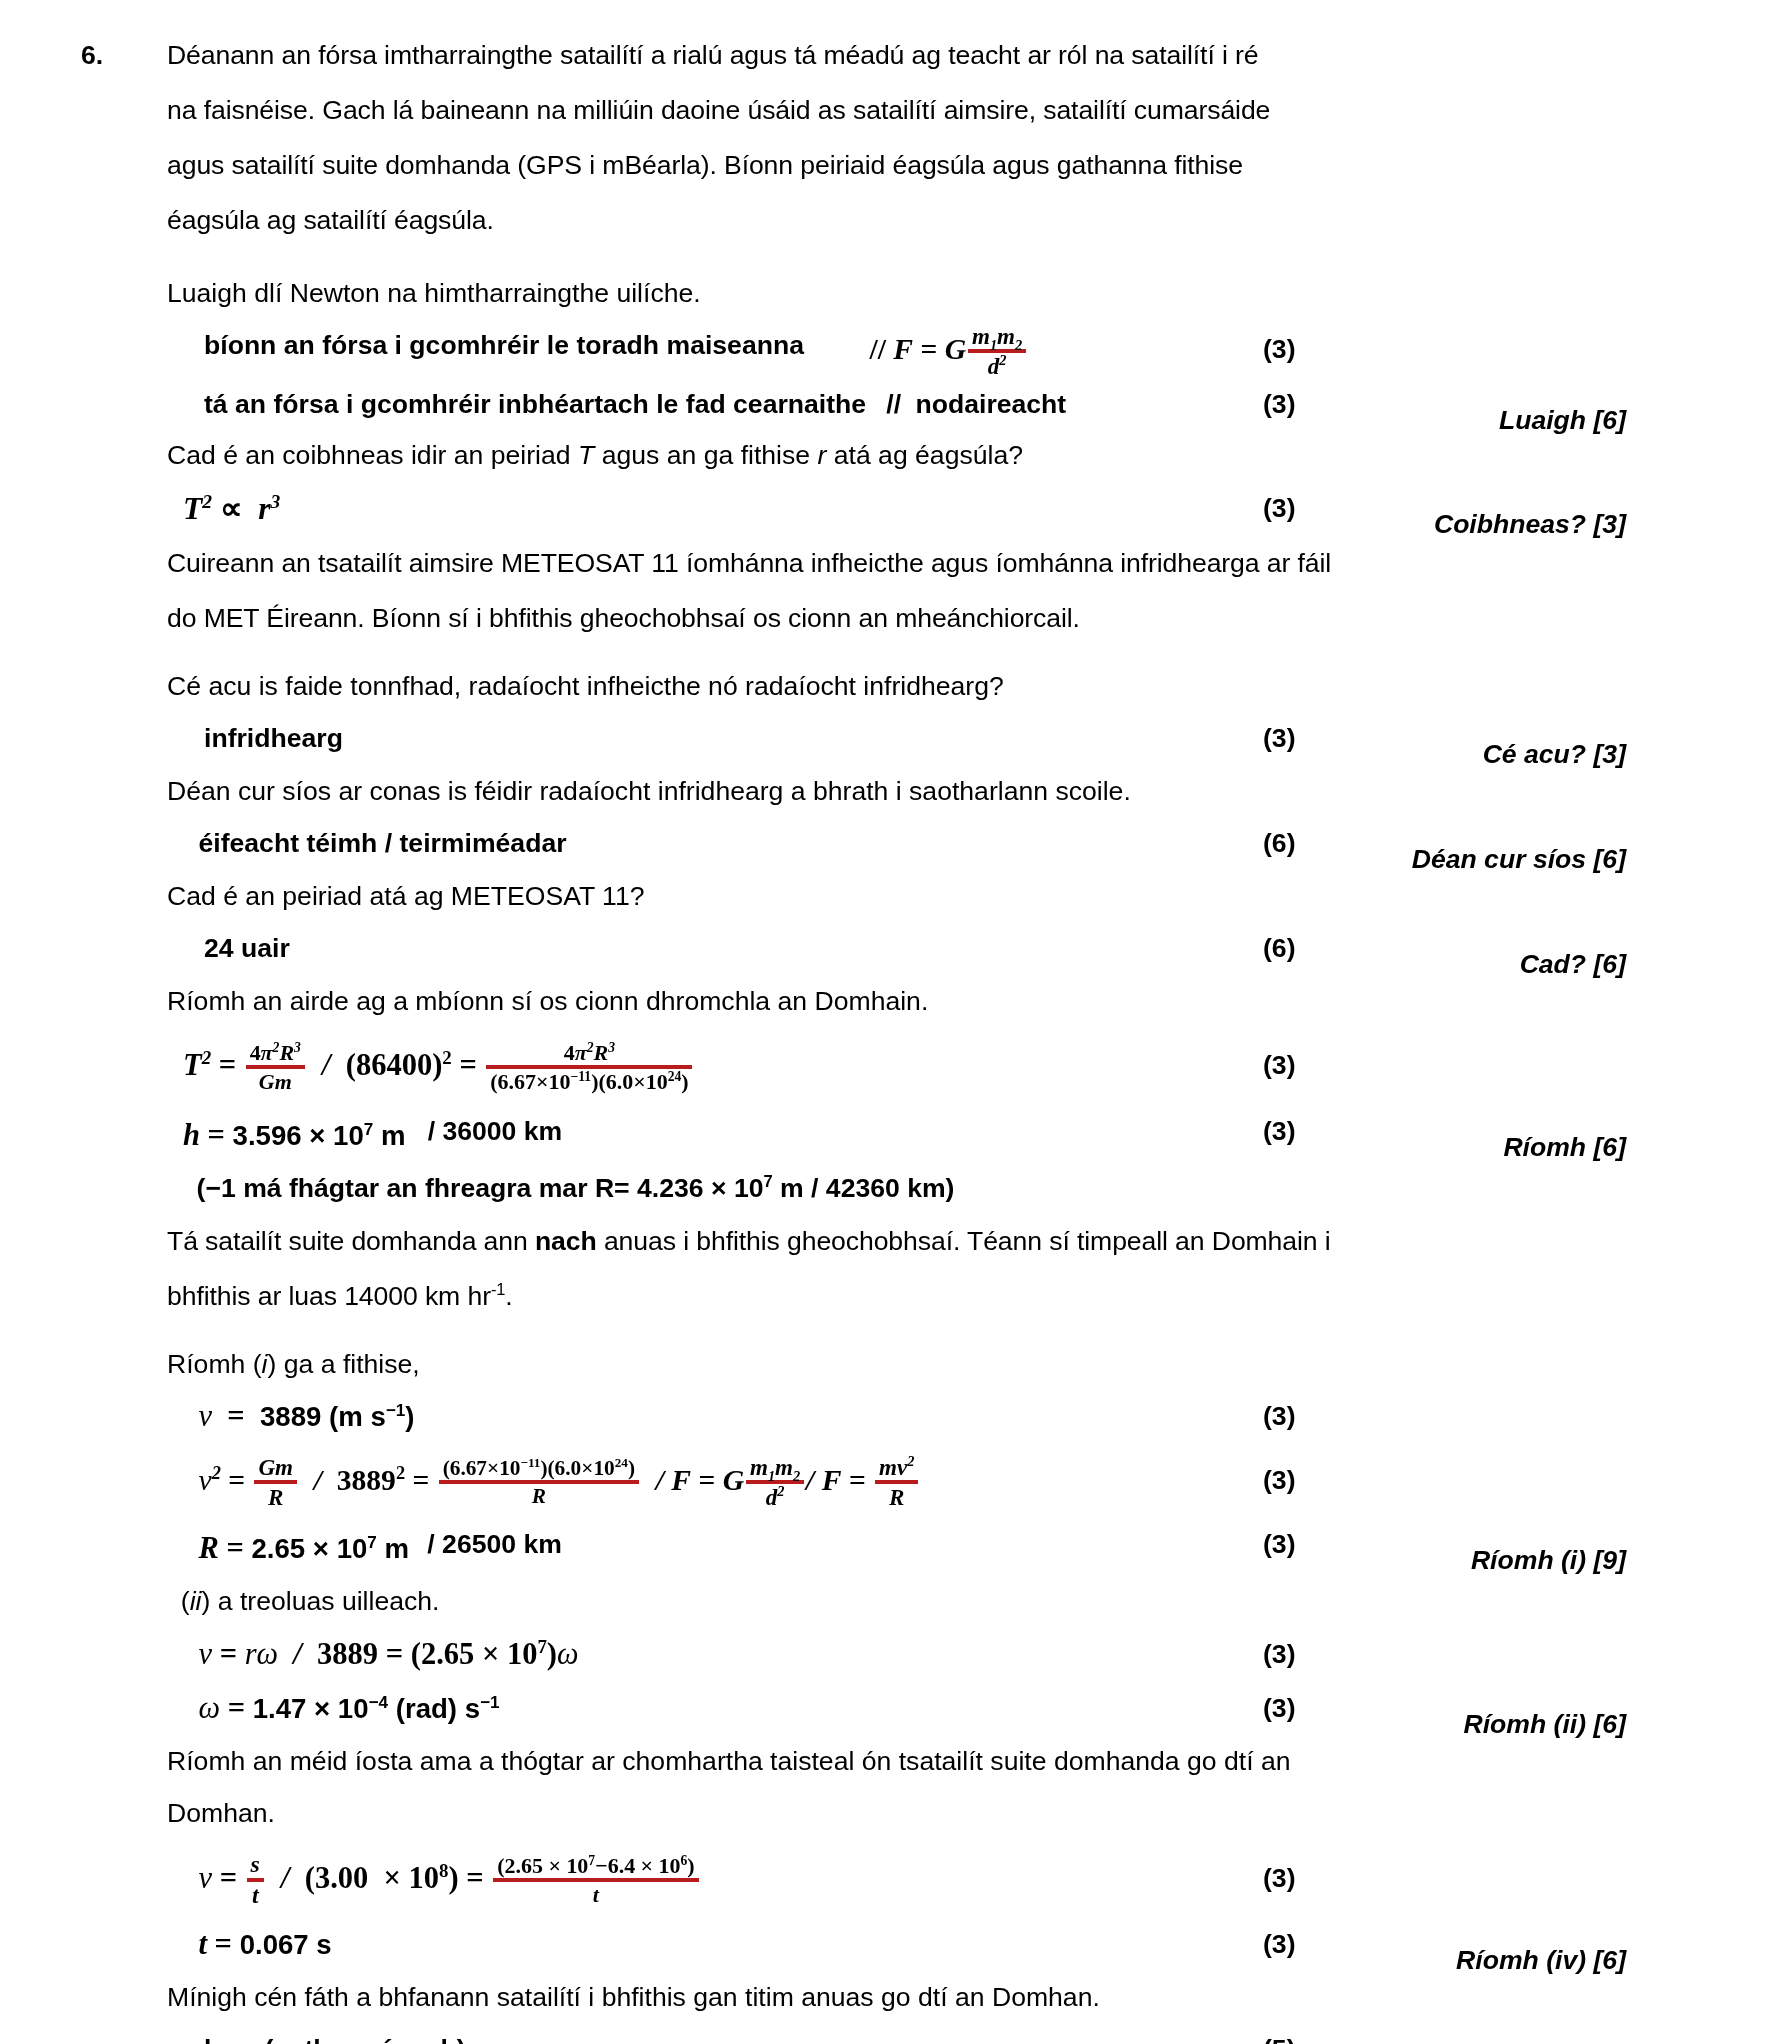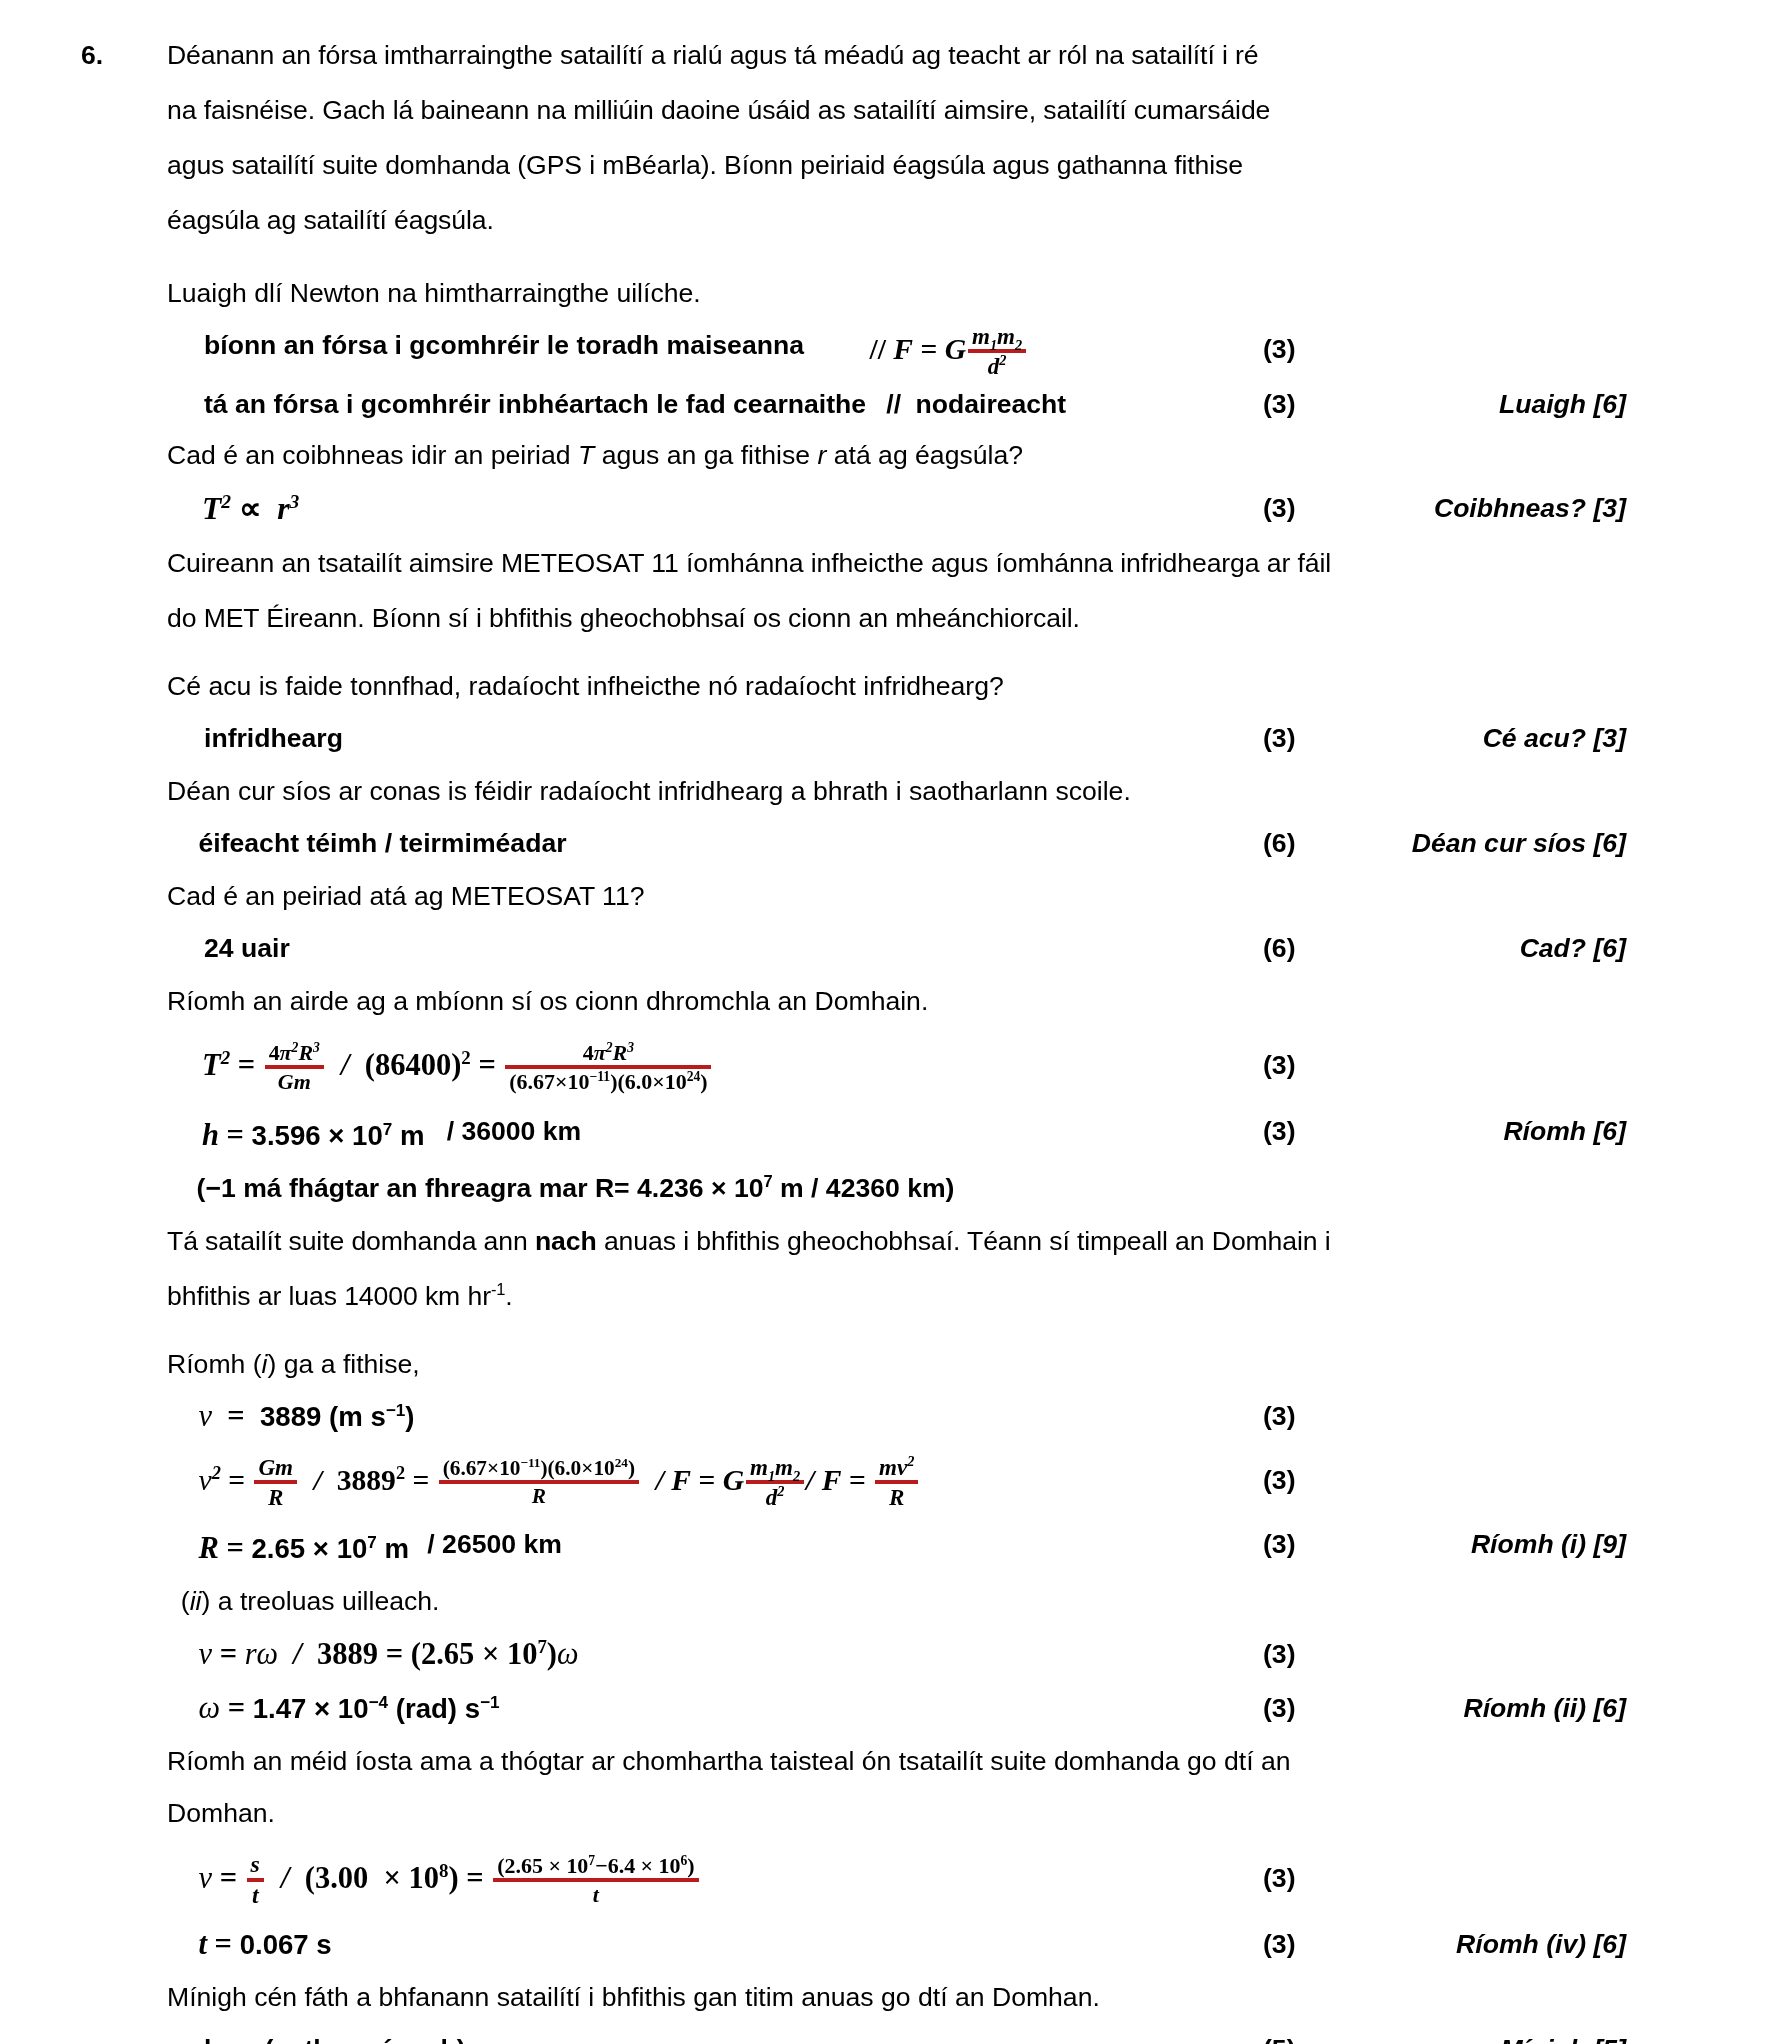--- a/index.html
+++ b/index.html
@@ -58,33 +58,33 @@
     box-sizing: border-box;
     min-height: 49px;
   }
   .ans {
     font-weight: bold;
     font-size: 26.6px;
     line-height: 49px;
     display: inline-block;
   }
   .indent1 { margin-left: 37px; }
-  .indent2 { margin-left: 35px; }
+  .indent2 { margin-left: 16px; }
   .marks {
     position: absolute;
     left: 1263px;
     top: 0;
     font-weight: bold;
     font-size: 26.6px;
     line-height: 49px;
   }
   .rlabel {
     position: absolute;
     right: 165px;
-    top: 0;
+    top: 16px;
     font-weight: bold;
     font-style: italic;
     font-size: 26.6px;
     line-height: 49px;
     white-space: nowrap;
   }
 
   
   .math {
     font-family: "Liberation Serif", serif;

